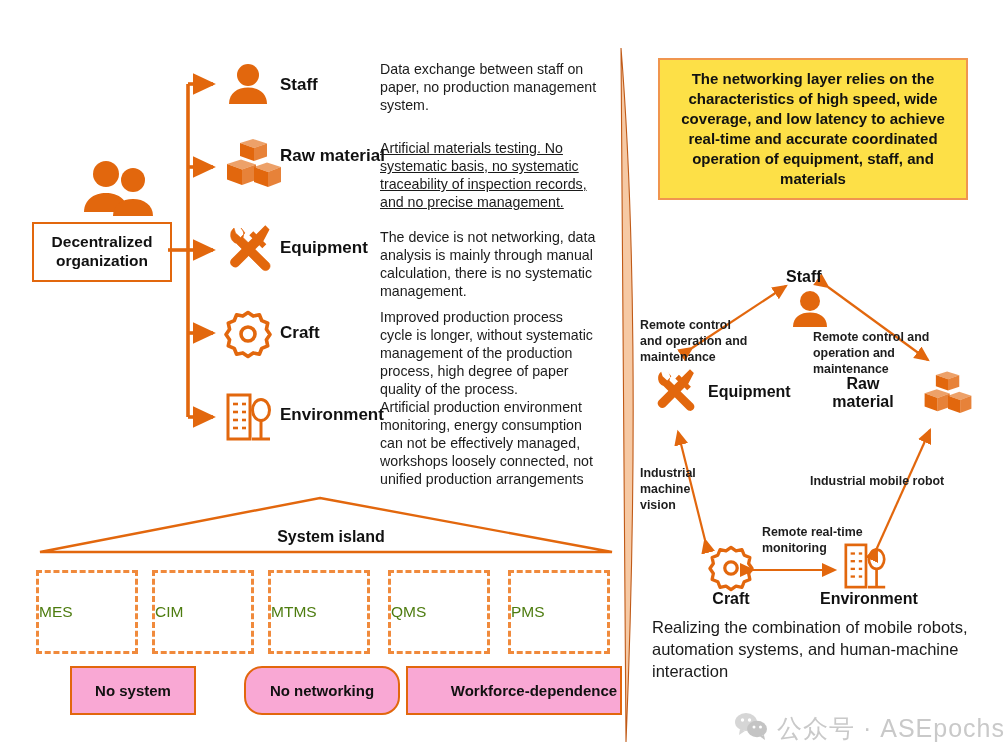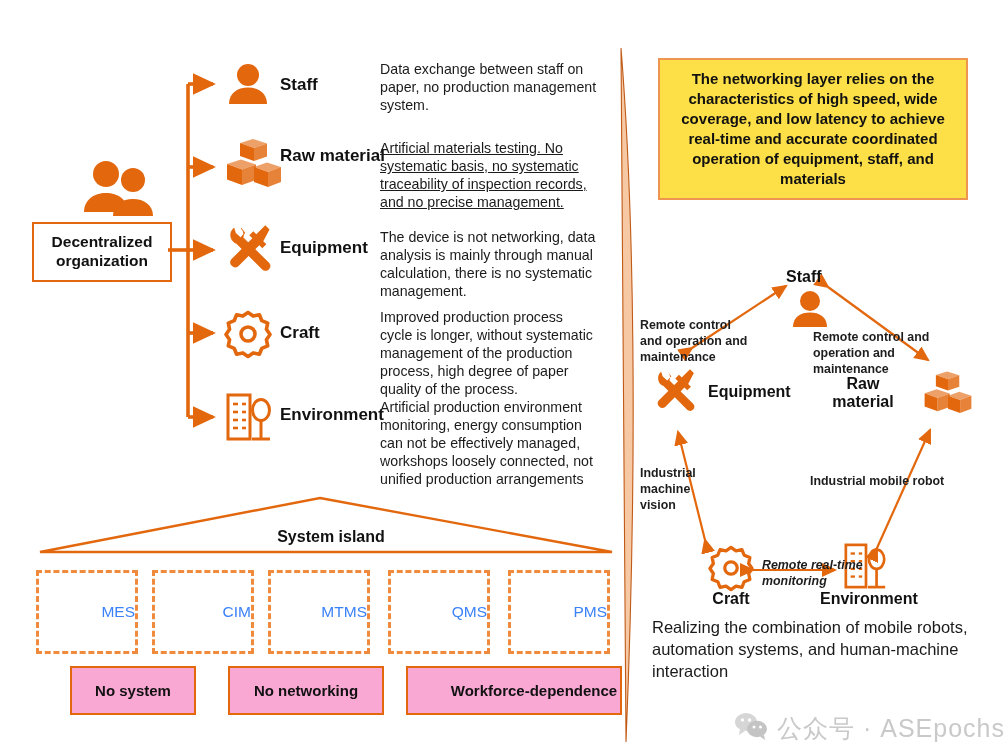--- a/index.html
+++ b/index.html
@@ -15,22 +15,22 @@
 
   .decentral-box{
     position:absolute;left:32px;top:222px;width:136px;height:56px;
     border:2.5px solid #E2670D;background:#fff;
     display:flex;align-items:center;justify-content:center;text-align:center;
     font-size:15.5px;font-weight:bold;line-height:1.22;color:#111;
   }
 
   .dashed-box{
     position:absolute;top:570px;height:78px;border:3px dashed #F08A3C;
-    background:#fff;display:flex;align-items:center;justify-content:flex-end;
-    font-size:15.5px;color:#3b82f6;
+    background:#fff;display:flex;align-items:center;justify-content:flex-start;
+    font-size:15.5px;color:#4d7c0f;
   }
   .solid-box{
     position:absolute;top:666px;height:45px;border:2.2px solid #E2670D;background:#f9a8d4;
     display:flex;align-items:center;justify-content:center;text-align:center;
     font-size:15px;font-weight:bold;line-height:1.2;color:#111;
   }
   .island-label{position:absolute;left:0;right:0;top:528px;text-align:center;
     font-size:16px;font-weight:bold;color:#111;padding-left:42px;}
 
   
@@ -169,21 +169,21 @@
   <div class="dashed-box" style="left:388px;width:96px;">
       <span>QMS</span>
     </div>
   <div class="dashed-box" style="left:508px;width:96px;">
       <span>PMS</span>
     </div>
 
   <div class="solid-box" style="left:70px;width:122px;">
       <span>No system</span>
     </div>
-  <div class="solid-box" style="left:228px;width:152px;">
+  <div class="solid-box" style="left:244px;width:152px;border-radius:18px;">
       <span>No networking</span>
     </div>
   <div class="solid-box" style="left:406px;width:172px;padding-left:40px;">
       <span>Workforce-dependence</span>
     </div>
 </div>
 
 <svg class="abs" style="left:600px;top:30px;" width="60" height="725">
   <path d="M21 18 C 34 180, 38 420, 26 712 C 24 420, 22 180, 21 18 z" fill="#F6C9A4" stroke="#C05A17" stroke-width="1.1"></path>
 </svg>
@@ -262,21 +262,21 @@
     <ellipse cx="36" cy="18" rx="8" ry="10" fill="none" stroke="#E2670D" stroke-width="2.8"></ellipse>
     <line x1="36" y1="28" x2="36" y2="47" stroke="#E2670D" stroke-width="2.8"></line>
     <line x1="27" y1="47" x2="45" y2="47" stroke="#E2670D" stroke-width="2.8"></line>
   </svg>
   <div class="cyc-label" style="left:200px;top:590px;width:96px;text-align:center;">Environment</div>
 
   <div class="edge-label" style="left:20px;top:318px;width:108px;">Remote control and operation and maintenance</div>
   <div class="edge-label" style="left:193px;top:330px;width:120px;">Remote control and operation and maintenance</div>
   <div class="edge-label" style="left:20px;top:466px;width:66px;">Industrial machine vision</div>
   <div class="edge-label" style="left:190px;top:474px;width:160px;">Industrial mobile robot</div>
-  <div class="edge-label" style="left:142px;top:558px;width:102px;font-style:italic;">Remote real-time monitoring</div>
+  <div class="edge-label" style="left:142px;top:525px;width:102px;">Remote real-time monitoring</div>
 
   <div class="footer-note">Realizing the combination of mobile robots, automation systems, and human-machine interaction</div>
 
   <div class="wm">
     <svg width="34" height="28" viewBox="0 0 34 28">
       <ellipse cx="12" cy="10" rx="11" ry="9" fill="#d6d6d6"></ellipse>
       <polygon points="6,17 5,23 11,19" fill="#d6d6d6"></polygon>
       <ellipse cx="23" cy="17" rx="10" ry="8.2" fill="#c4c4c4"></ellipse>
       <polygon points="30,23 31,28 26,24.5" fill="#c4c4c4"></polygon>
       <circle cx="8.5" cy="8" r="1.7" fill="#fff"></circle>

